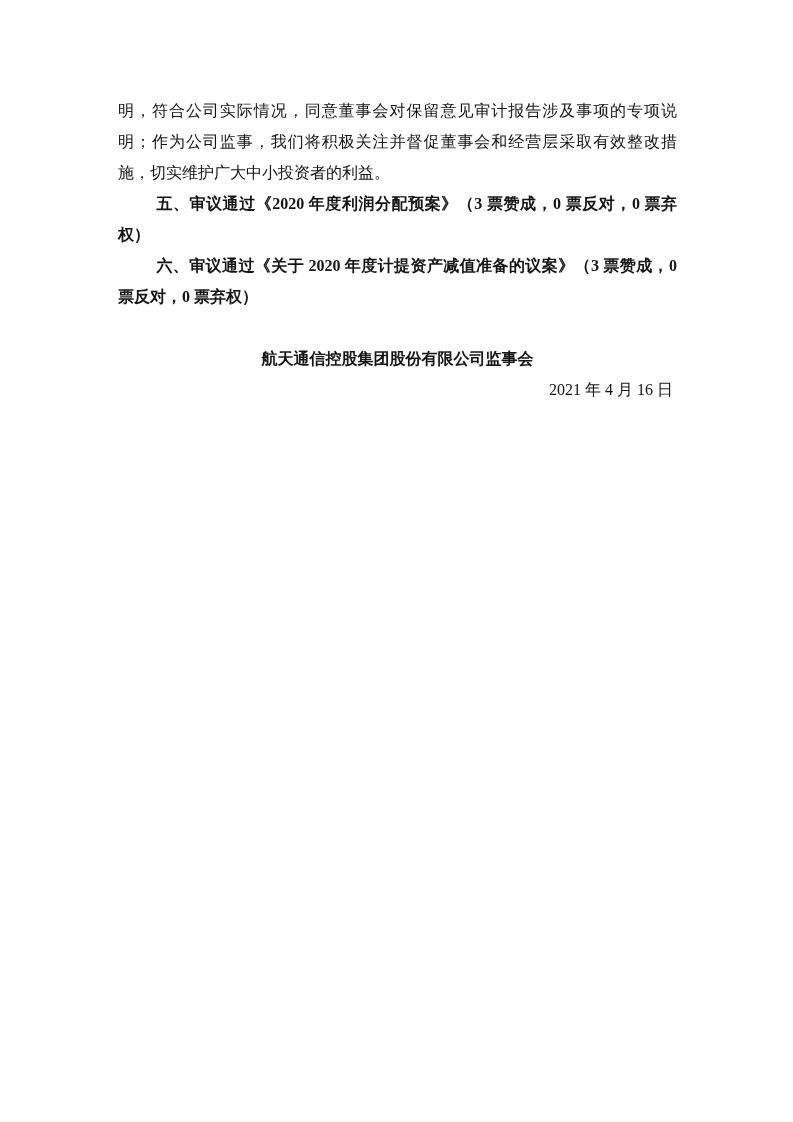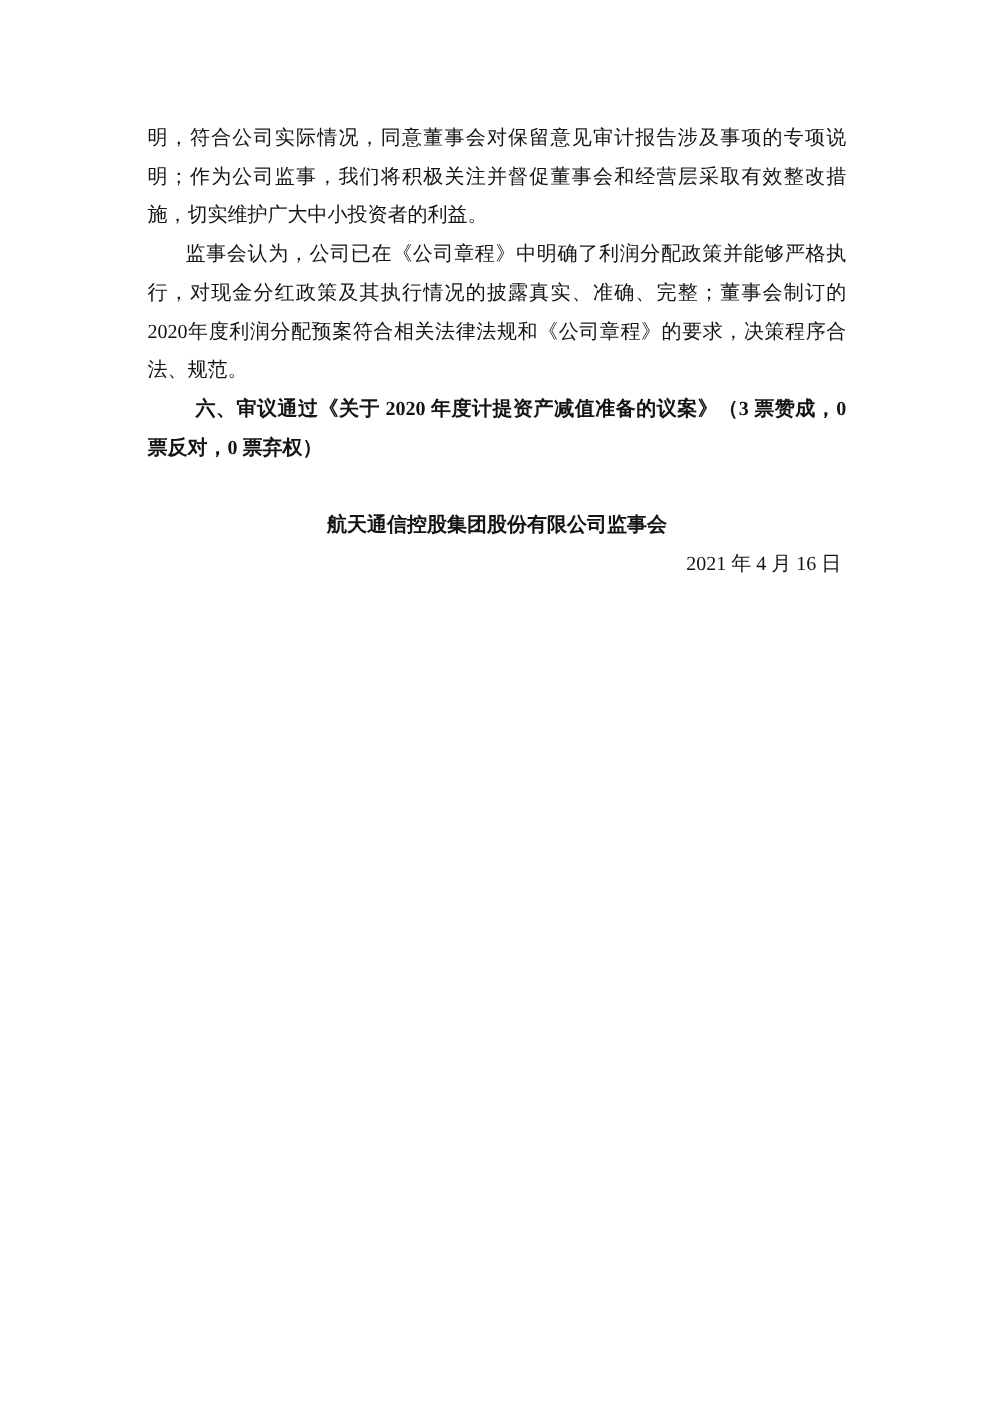--- a/index.html
+++ b/index.html
@@ -31,22 +31,22 @@
   .sigdate { text-align: right; font-weight: normal; padding-right: 4px; font-family: Liberation Serif, serif; }
 </style>
 </head>
 <body>
 
 <div class="page">
   <div class="content">
 
     <div class="para no-indent">明，符合公司实际情况，同意董事会对保留意见审计报告涉及事项的专项说明；作为公司监事，我们将积极关注并督促董事会和经营层采取有效整改措施，切实维护广大中小投资者的利益。</div>
 
+    <div class="heading">五、审议通过《2020 年度利润分配预案》（3 票赞成，0 票反对，0 票弃权）</div>
 
-    <div class="para">监事会认为，公司已在《公司章程》中明确了利润分配政策并能够严格执行，对现金分红政策及其执行情况的披露真实、准确、完整；董事会制订的2020年度利润分配预案符合相关法律法规和《公司章程》的要求，决策程序合法、规范。</div>
 
     <div class="heading">六、审议通过《关于 2020 年度计提资产减值准备的议案》（3 票赞成，0 票反对，0 票弃权）</div>
 
 
     <div class="spacer"></div>
 
 
     <div class="signature">航天通信控股集团股份有限公司监事会</div>
 
     <div class="sigdate">2021 年 4 月 16 日</div>

